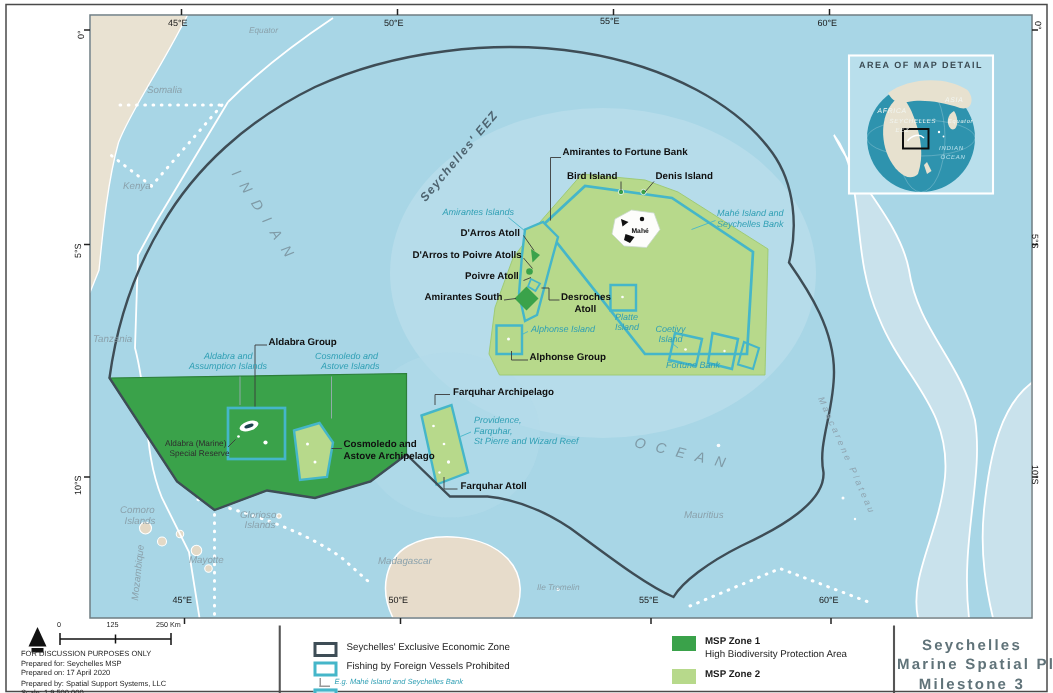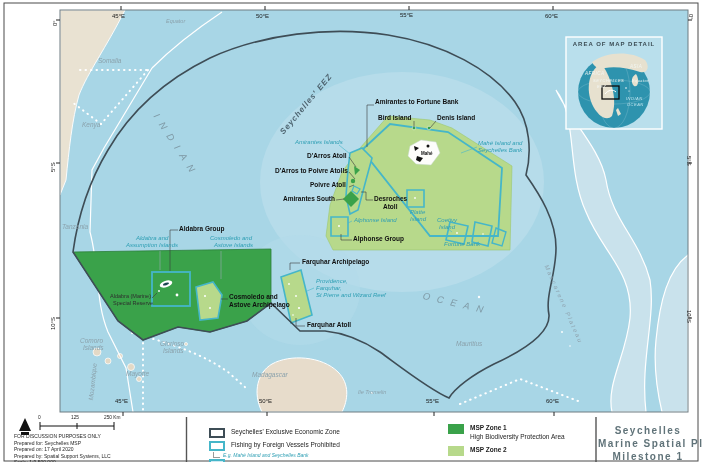--- a/index.html
+++ b/index.html
@@ -316,15 +316,15 @@
 <div class="lbl legn" style="left:223px;top:453px">E.g. Mahé Island and Seychelles Bank</div>
 
 <div class="sw" style="left:448px;top:424px;background:#3aa24a"></div>
 <div class="sw" style="left:448px;top:446px;background:#b7d98b"></div>
 <div class="lbl leg" style="left:470px;top:425px;font-weight:bold">MSP Zone 1</div>
 <div class="lbl leg" style="left:470px;top:434px">High Biodiversity Protection Area</div>
 <div class="lbl leg" style="left:470px;top:447px;font-weight:bold">MSP Zone 2</div>
 
 <div class="lbl ttl" style="left:598px;top:426px">Seychelles</div>
 <div class="lbl ttl" style="left:598px;top:439px">Marine Spatial Plan</div>
-<div class="lbl ttl" style="left:598px;top:452px">Milestone 1</div>
+<div class="lbl ttl" style="left:598px;top:452px">Milestone 3</div>
 
 </div>
 
 </body></html>

